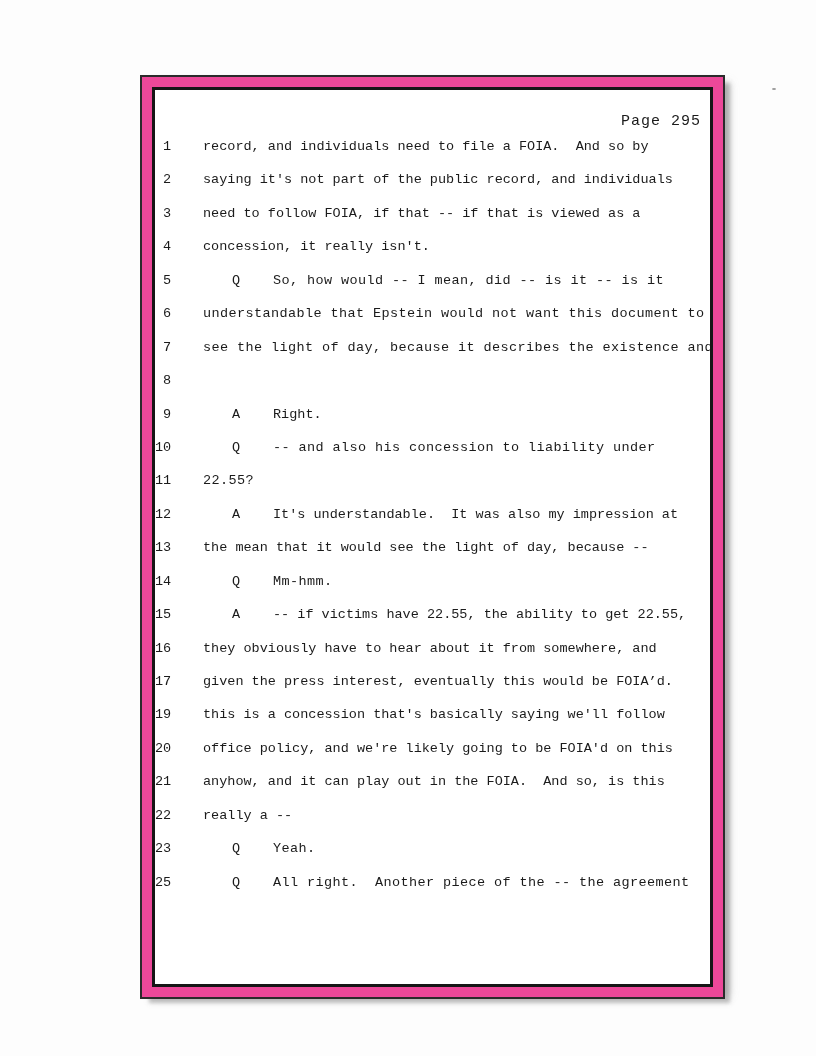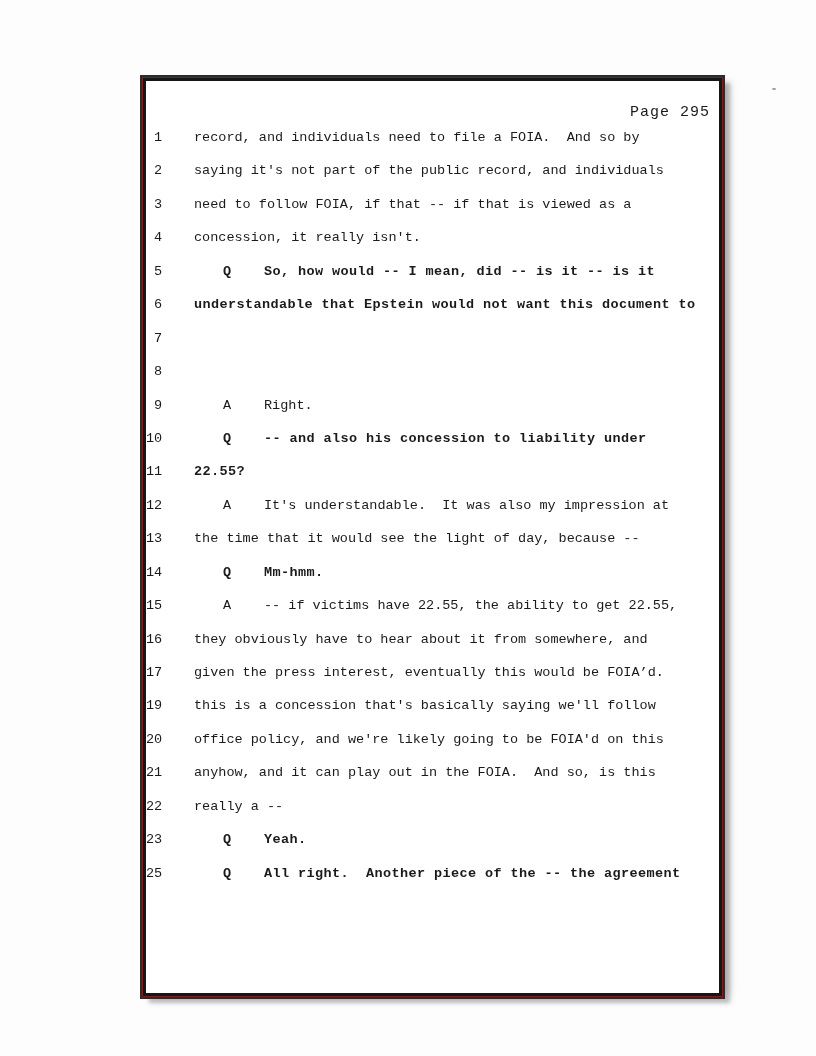--- a/index.html
+++ b/index.html
@@ -17,23 +17,23 @@
     height: 1056px;
   }
   
   .frame-outer {
     position: absolute;
     left: 140px;
     top: 75px;
     width: 585px;
     height: 924px;
     border: 2px solid #2b2b2b;
-    padding: 1px;
+    padding: 10px;
     box-sizing: border-box;
-    background: #7f1d1d;
+    background: #ec4899;
     box-shadow: 7px 6px 4px -2px rgba(125,125,125,0.5),
                 10px 2px 8px -5px rgba(160,160,160,0.35);
   }
   .frame-inner {
     width: 100%;
     height: 100%;
     border: 3px solid #161616;
     box-sizing: border-box;
     background: #fff;
     overflow: hidden;
@@ -70,21 +70,21 @@
     white-space: pre;
   }
   .speaker {
     display: inline-block;
     margin-left: 29px;
     width: 41px;
     white-space: pre;
   }
   .line.bold .ltext,
   .line.bold .speaker {
-    font-weight: bold;
+    font-weight: normal;
     letter-spacing: 0.4px;
   }
   .speaker:empty { display: none; }
   
   .speck {
     position: absolute;
     left: 772px;
     top: 88px;
     width: 4px;
     height: 2px;
@@ -125,20 +125,21 @@
     <span class="ltext"><span class="speaker">Q</span><span class="content">So, how would -- I mean, did -- is it -- is it</span></span>
   </div>
 
   <div class="line bold">
     <span class="lnum">6</span>
     <span class="ltext"><span class="content">understandable that Epstein would not want this document to</span></span>
   </div>
 
   <div class="line bold">
     <span class="lnum">7</span>
+    <span class="ltext"><span class="content">see the light of day, because it describes the existence and</span></span>
   </div>
 
   <div class="line bold">
     <span class="lnum">8</span>
   </div>
 
   <div class="line">
     <span class="lnum">9</span>
     <span class="ltext"><span class="speaker">A</span><span class="content">Right.</span></span>
   </div>
@@ -153,21 +154,21 @@
     <span class="ltext"><span class="content">22.55?</span></span>
   </div>
 
   <div class="line">
     <span class="lnum">12</span>
     <span class="ltext"><span class="speaker">A</span><span class="content">It's understandable.  It was also my impression at</span></span>
   </div>
 
   <div class="line">
     <span class="lnum">13</span>
-    <span class="ltext"><span class="content">the time that it would see the light of day, because --</span></span>
+    <span class="ltext"><span class="content">the mean that it would see the light of day, because --</span></span>
   </div>
 
   <div class="line bold">
     <span class="lnum">14</span>
     <span class="ltext"><span class="speaker">Q</span><span class="content">Mm-hmm.</span></span>
   </div>
 
   <div class="line">
     <span class="lnum">15</span>
     <span class="ltext"><span class="speaker">A</span><span class="content">-- if victims have 22.55, the ability to get 22.55,</span></span>

